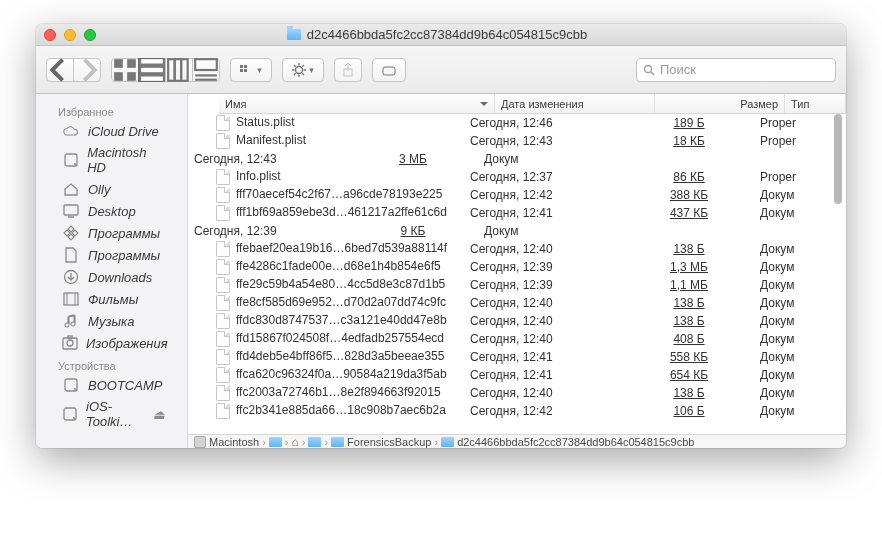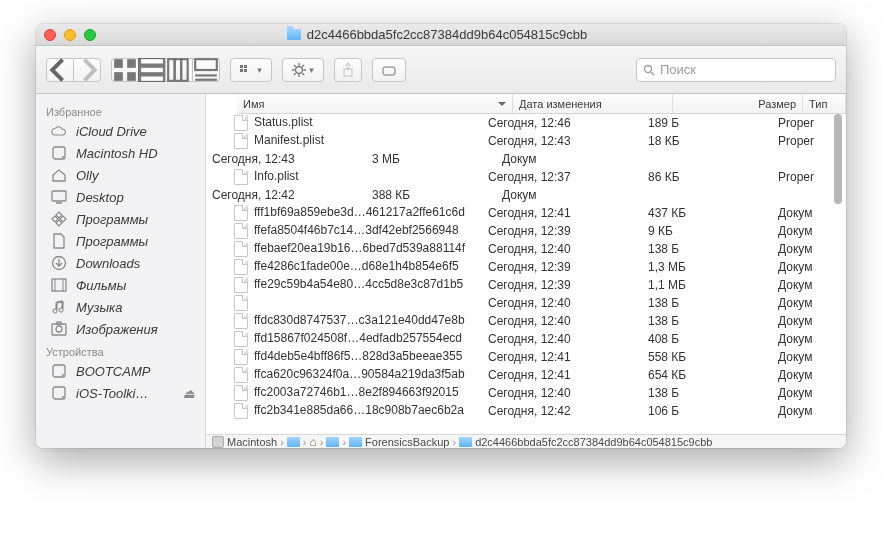--- a/index.html
+++ b/index.html
@@ -20,36 +20,36 @@
 .btn-group .btn { border-radius: 0; margin-left: -1px; }
 .btn-group .btn:first-child { border-radius: 4px 0 0 4px; margin-left: 0; }
 .btn-group .btn:last-child { border-radius: 0 4px 4px 0; }
 .btn.single { border-radius: 4px; }
 .btn.active { background: #7a7a7a; color: #fff; border-color: #6a6a6a; }
 .btn.disabled { color: #c0c0c0; }
 .spacer { flex: 1; }
 .search { height: 24px; width: 200px; background: #fff; border: 1px solid #c5c5c5; border-radius: 4px; display: flex; align-items: center; padding: 0 6px; gap: 5px; color: #9b9b9b; font-size: 13px; }
 .search svg { width: 12px; height: 12px; }
 .body { flex: 1; display: flex; overflow: hidden; }
-.sidebar { width: 170px; background: #f3f2f4; border-right: 1px solid #d7d7d7; overflow-y: auto; padding: 6px 0; }
+.sidebar { width: 152px; background: #f3f2f4; border-right: 1px solid #d7d7d7; overflow-y: auto; padding: 6px 12px; }
 .sb-section { font-size: 11px; color: #8a8a8a; padding: 6px 10px 2px; font-weight: 500; }
 .sb-item { display: flex; align-items: center; gap: 8px; padding: 3px 10px 3px 14px; font-size: 13px; color: #3a3a3a; font-style: italic; }
 .sb-item .icon { width: 18px; display: flex; justify-content: center; color: #7a7a7a; }
 .main { flex: 1; display: flex; flex-direction: column; overflow: hidden; }
 .headers { display: flex; height: 20px; background: linear-gradient(#fdfdfd,#f2f2f2); border-bottom: 1px solid #d6d6d6; font-size: 11px; color: #3b3b3b; margin-left: 31px; }
 .hcell { border-right: 1px solid #e0e0e0; display: flex; align-items: center; padding: 0 6px; }
 .hcell.sort:after { content: ""; margin-left: auto; border: 4px solid transparent; border-top-color: #6a6a6a; margin-top: 4px; }
 .c-name { width: 276px; }
 .c-date { width: 160px; }
 .c-size { width: 130px; justify-content: flex-end; }
 .c-kind { flex: 1; }
 .rows { flex: 1; overflow: hidden; }
 .row { display: flex; height: 18px; font-size: 12px; color: #333; align-items: center; }
 .row .cell { padding: 0 6px; overflow: hidden; white-space: nowrap; text-overflow: ellipsis; }
-.row .c-size { text-align: left; }
+.row .c-size { text-align: center; text-decoration: underline; }
 .file-ico { width: 14px; height: 16px; display: inline-block; margin: 0 6px 0 22px; position: relative; background: #fff; border: 1px solid #c6c6c6; border-radius: 1px; vertical-align: middle; }
 .file-ico:before { content: ""; position: absolute; right: -1px; top: -1px; width: 5px; height: 5px; background: linear-gradient(135deg,#fff 50%,#dcdcdc 50%); border-left: 1px solid #c6c6c6; border-bottom: 1px solid #c6c6c6; }
 .pathbar { height: 14px; border-top: 1px solid #d7d7d7; background: #f6f6f6; display: flex; align-items: center; padding: 0 6px; font-size: 11px; color: #4a4a4a; gap: 3px; overflow: hidden; white-space: nowrap; }
 .pathbar .sep { color: #9a9a9a; }
 .pathbar .pi { display: flex; align-items: center; gap: 3px; }
 .mini-folder { width: 13px; height: 10px; background: linear-gradient(#9fd4ff,#5eb4f7); border-radius: 1px; }
 .mini-hdd { width: 12px; height: 12px; background: #d3d3d3; border: 1px solid #aaa; border-radius: 2px; }
 .mini-home { font-size: 12px; color: #8a6a40; }
 .icon svg { width: 16px; height: 16px; }
 .scrollbar { position: absolute; right: 1px; top: 90px; width: 14px; height: 300px; }
@@ -307,32 +307,32 @@
             <div class="cell c-size">3 МБ</div>
             <div class="cell c-kind">Докум</div>
           </div>
           <div class="row">
             <div class="cell c-name"><span class="file-ico"></span><span>Info.plist</span></div>
             <div class="cell c-date">Сегодня, 12:37</div>
             <div class="cell c-size">86 КБ</div>
             <div class="cell c-kind">Proper</div>
           </div>
           <div class="row">
+            <div class="cell c-name"><span class="file-ico"></span><span>fff70aecef54c2f67…a96cde78193e225</span></div>
             <div class="cell c-date">Сегодня, 12:42</div>
             <div class="cell c-size">388 КБ</div>
             <div class="cell c-kind">Докум</div>
           </div>
           <div class="row">
             <div class="cell c-name"><span class="file-ico"></span><span>fff1bf69a859ebe3d…461217a2ffe61c6d</span></div>
             <div class="cell c-date">Сегодня, 12:41</div>
             <div class="cell c-size">437 КБ</div>
             <div class="cell c-kind">Докум</div>
           </div>
           <div class="row">
-            <div class="cell c-name"><span class="file-ico"></span><span>ffefa8504f46b7c14…3df42ebf2566948</span></div>
             <div class="cell c-date">Сегодня, 12:39</div>
             <div class="cell c-size">9 КБ</div>
             <div class="cell c-kind">Докум</div>
           </div>
           <div class="row">
             <div class="cell c-name"><span class="file-ico"></span><span>ffebaef20ea19b16…6bed7d539a88114f</span></div>
             <div class="cell c-date">Сегодня, 12:40</div>
             <div class="cell c-size">138 Б</div>
             <div class="cell c-kind">Докум</div>
           </div>
@@ -342,21 +342,21 @@
             <div class="cell c-size">1,3 МБ</div>
             <div class="cell c-kind">Докум</div>
           </div>
           <div class="row">
             <div class="cell c-name"><span class="file-ico"></span><span>ffe29c59b4a54e80…4cc5d8e3c87d1b5</span></div>
             <div class="cell c-date">Сегодня, 12:39</div>
             <div class="cell c-size">1,1 МБ</div>
             <div class="cell c-kind">Докум</div>
           </div>
           <div class="row">
-            <div class="cell c-name"><span class="file-ico"></span></div>
+            <div class="cell c-name"><span class="file-ico"></span><span>ffe8cf585d69e952…d70d2a07dd74c9fc</span></div>
             <div class="cell c-date">Сегодня, 12:40</div>
             <div class="cell c-size">138 Б</div>
             <div class="cell c-kind">Докум</div>
           </div>
           <div class="row">
             <div class="cell c-name"><span class="file-ico"></span><span>ffdc830d8747537…c3a121e40dd47e8b</span></div>
             <div class="cell c-date">Сегодня, 12:40</div>
             <div class="cell c-size">138 Б</div>
             <div class="cell c-kind">Докум</div>
           </div>

